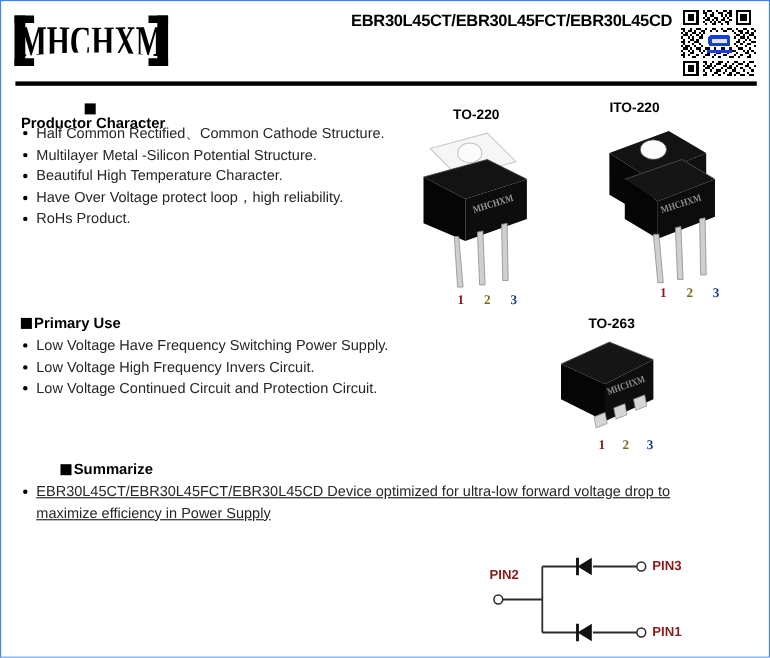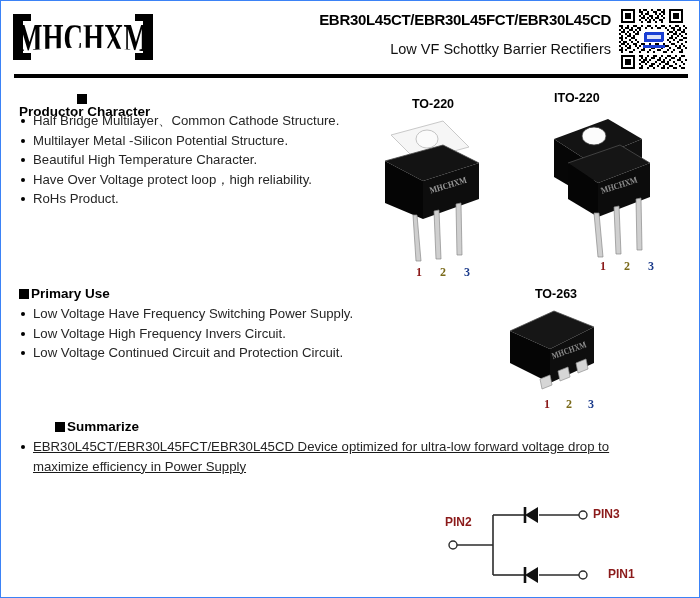--- a/index.html
+++ b/index.html
@@ -173,21 +173,20 @@
         <path d="M130,3 L140,3 L140,49 L130,49 Z" fill="#000000"></path>
         <path d="M0,3 L18,3 L18,10 L0,10 Z" fill="#000000"></path>
         <path d="M122,3 L140,3 L140,10 L122,10 Z" fill="#000000"></path>
         <path d="M0,42 L18,42 L18,49 L0,49 Z" fill="#000000"></path>
         <path d="M122,42 L140,42 L140,49 L122,49 Z" fill="#000000"></path>
       </svg>
     </div>
 
     <div id="title-block">
       <div id="doc-title">EBR30L45CT/EBR30L45FCT/EBR30L45CD</div>
-      <div id="doc-subtitle">Low VF Schottky Barrier Rectifiers</div>
     </div>
 
     <div id="qr-code">
       <svg width="74" height="66" viewBox="0 0 37 33" shape-rendering="crispEdges" aria-hidden="true">
         <rect x="0" y="0" width="37" height="33" fill="#ffffff"></rect>
         <g fill="#000000">
 
           <rect x="2" y="1" width="7" height="1"></rect>
             <rect x="2" y="7" width="7" height="1"></rect>
           <rect x="2" y="1" width="1" height="7"></rect>
@@ -420,21 +419,21 @@
 
     <div id="header-rule"></div>
   </div>
 
   <div class="section-head" style="left:18px; top:93px;flex-direction:column;">
     <span class="sq-bullet"></span>
     <span>Productor Character</span>
   </div>
 
   <ul class="bullet-list" style="left:18px; top:110px; width:380px;">
-    <li>Half Bridge Multilayer、Common Cathode Structure.</li>
+    <li>Half Common Rectified、Common Cathode Structure.</li>
     <li>Multilayer Metal -Silicon Potential Structure.</li>
     <li>Beautiful High Temperature Character.</li>
     <li>Have Over Voltage protect loop，high  reliability.</li>
     <li>RoHs Product.</li>
   </ul>
 
   <div class="section-head" style="left:18px; top:285px;">
     <span class="sq-bullet tight"></span>
     <span>Primary Use</span>
   </div>
@@ -561,16 +560,16 @@
 
       <polygon points="117,74 117,90 104,82" fill="#111111"></polygon>
       <line x1="104" y1="74" x2="104" y2="90" stroke="#111111" stroke-width="2.6"></line>
 
       <circle cx="32" cy="52" r="4" fill="#ffffff" stroke="#2b2b2b" stroke-width="1.4"></circle>
       <circle cx="162" cy="22" r="4" fill="#ffffff" stroke="#2b2b2b" stroke-width="1.4"></circle>
       <circle cx="162" cy="82" r="4" fill="#ffffff" stroke="#2b2b2b" stroke-width="1.4"></circle>
     </svg>
     <div style="position:absolute; left:24px; top:22px; font-size:12px; font-weight:bold; color:#8B1A1A;">PIN2</div>
     <div style="position:absolute; left:172px; top:14px; font-size:12px; font-weight:bold; color:#8B1A1A;">PIN3</div>
-    <div style="position:absolute; left:187px; top:74px; font-size:12px; font-weight:bold; color:#8B1A1A;">PIN1</div>
+    <div style="position:absolute; left:172px; top:74px; font-size:12px; font-weight:bold; color:#8B1A1A;">PIN1</div>
   </div>
 
 </div>
 
 </body></html>

